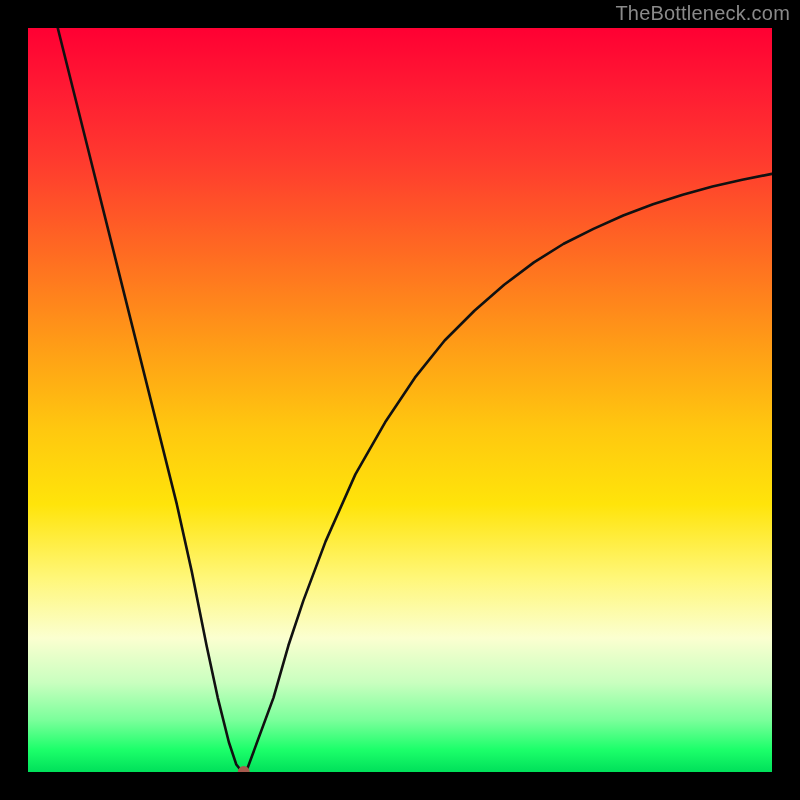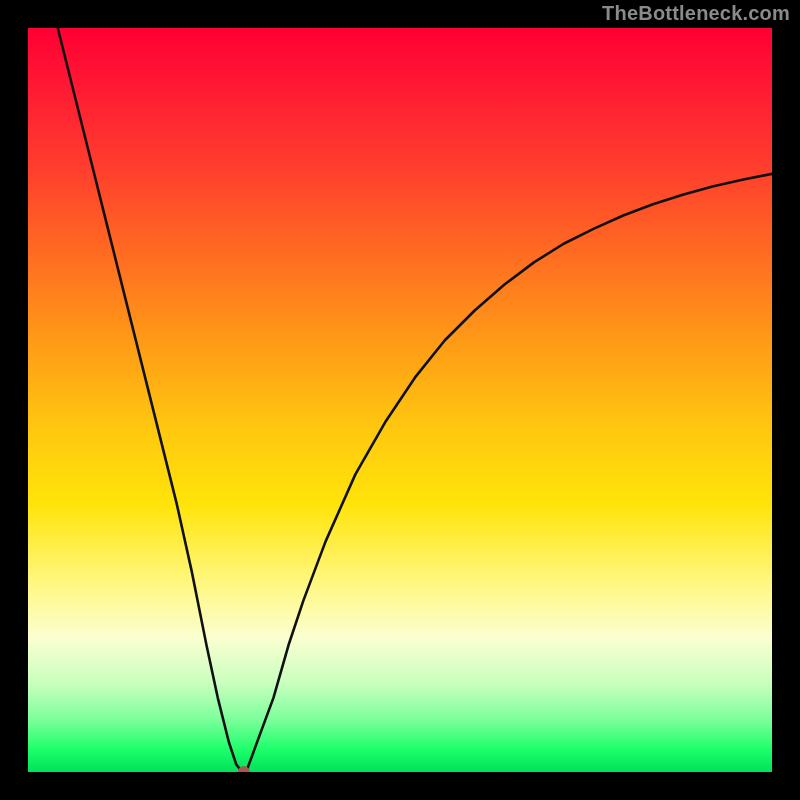--- a/index.html
+++ b/index.html
@@ -9,21 +9,21 @@
     width: 800px;
     height: 800px;
     background: #000;
   }
   .watermark {
     position: absolute;
     top: 2px;
     right: 10px;
     font-family: Arial, Helvetica, sans-serif;
     font-size: 20px;
-    font-weight: 700;
+    font-weight: 400;
     color: #8a8a8a;
     letter-spacing: 0.2px;
     z-index: 10;
   }
   .plot-frame {
     position: absolute;
     left: 28px;
     top: 28px;
     width: 744px;
     height: 744px;

